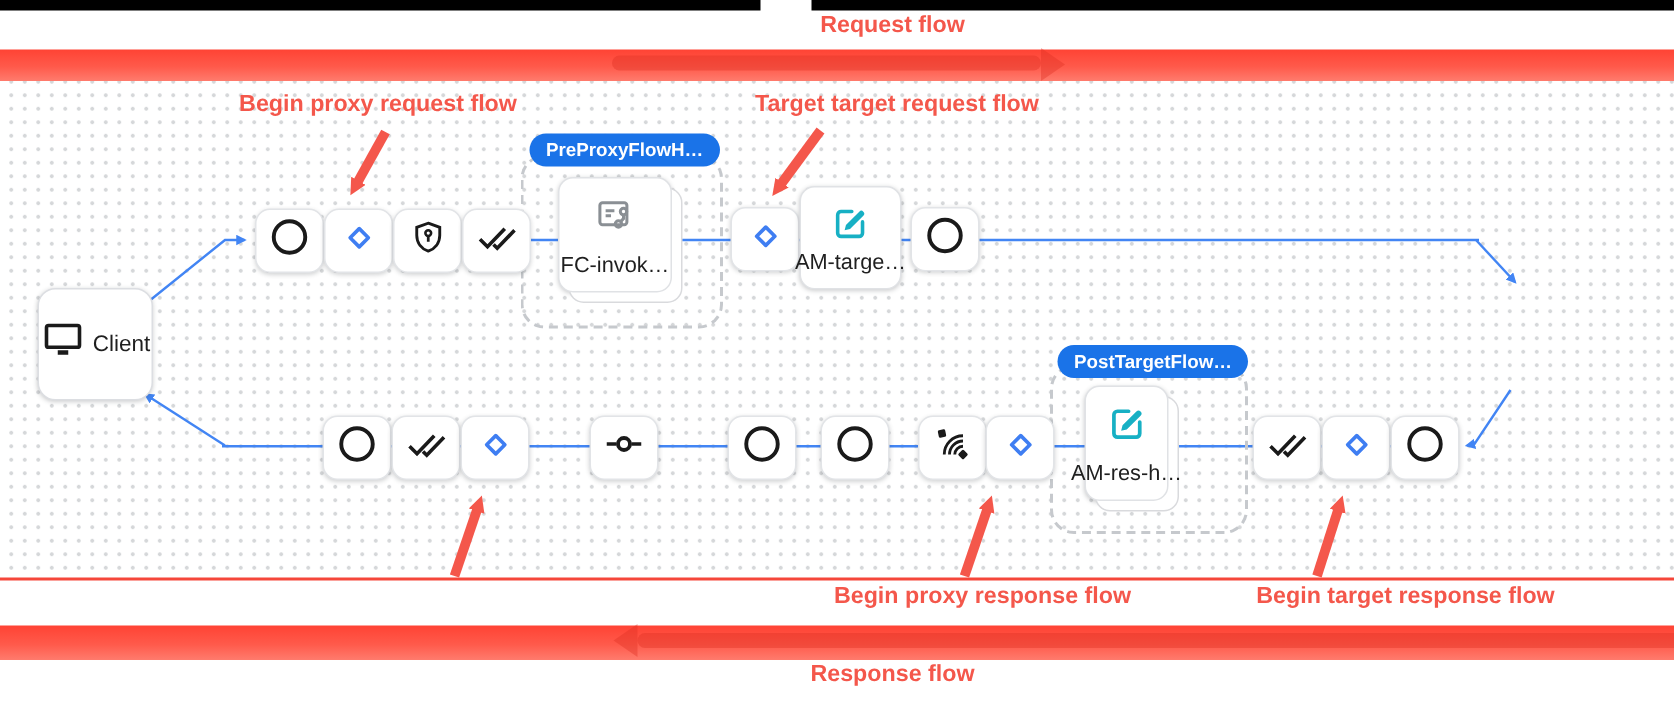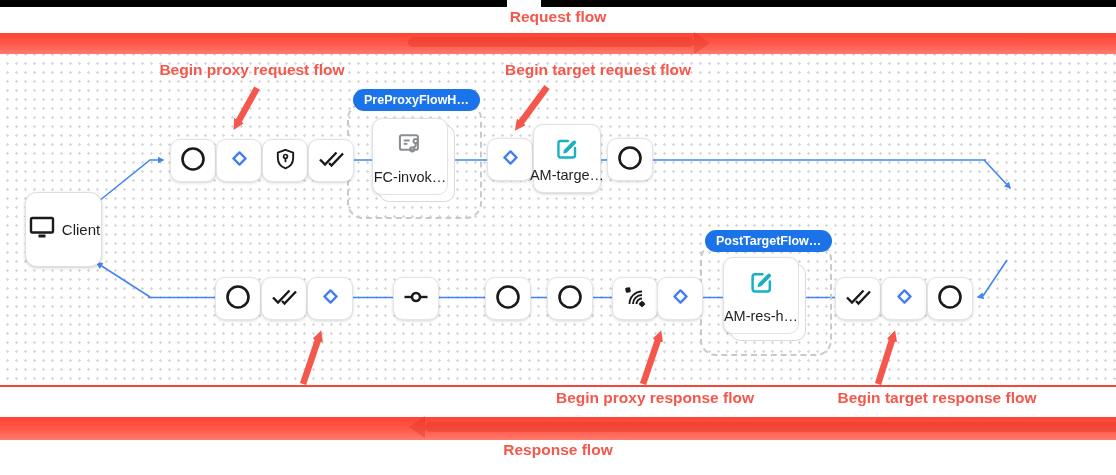--- a/index.html
+++ b/index.html
@@ -1,21 +1,21 @@
 <!DOCTYPE html>
 <html><head>
 <meta charset="utf-8">
 <style>
   html,body{margin:0;padding:0;}
   body{font-family:"Liberation Sans",sans-serif;background:#fff;}
   #stage{position:relative;width:1116px;height:475px;background:#fff;overflow:hidden;}
 
   
   .black-bar{position:absolute;top:0;height:7px;background:#000;}
-  .flow-title{position:absolute;transform:translateX(-50%);font-size:15.5px;font-weight:700;color:#f4574b;white-space:nowrap;}
+  .flow-title{position:absolute;transform:translateX(-50%);font-size:15.5px;font-weight:700;color:#f4574b;white-space:nowrap;margin-left:37px;}
   .red-bar{position:absolute;left:0;width:1116px;background:linear-gradient(180deg,#ff4334 0%,#ff5a4b 55%,#ff7b6d 100%);}
   .bar-arrow-body{position:absolute;background:rgba(221,48,33,.38);}
   .tri{position:absolute;width:0;height:0;}
   .thin-red-line{position:absolute;left:0;top:385px;width:1116px;height:2px;background:#f5463a;}
 
   
   .canvas{position:absolute;left:0;top:54px;width:1116px;height:331px;
     background-image:radial-gradient(circle,#d5d7d9 1.05px,rgba(0,0,0,0) 1.45px);
     background-size:9px 9px;background-position:3px 5px;}
 
@@ -200,21 +200,21 @@
     </span>
   </div>
   <div class="pbox" style="left:657px;top:277px;">
     <span><svg width="19" height="19" viewBox="0 0 19 19">
           <rect x="5.2" y="5.2" width="8.6" height="8.6" transform="rotate(45 9.5 9.5)" fill="none" stroke="#3f7ef2" stroke-width="2.4" stroke-linejoin="round"></rect>
         </svg></span>
   </div>
 
   <div class="group" style="left:700px;top:243px;width:128px;height:109px;"></div>
   <div class="badge" style="left:705px;top:230px;">PostTargetFlow…</div>
-  <div class="card" style="left:723px;top:257px;width:76px;height:77px;">
+  <div class="card" style="left:723px;top:257px;width:56px;height:77px;">
     <span>
       <svg width="27" height="27" viewBox="0 0 24 24">
           <path d="M12.8 4.6 H6.2 C5 4.6 4.1 5.5 4.1 6.7 V17.8 C4.1 19 5 19.9 6.2 19.9 H17.3 C18.5 19.9 19.4 19 19.4 17.8 V11" fill="none" stroke="#17b0c4" stroke-width="2.2" stroke-linecap="round"></path>
           <path d="M9.2 12.9 L17.4 4.7 A1.75 1.75 0 0 1 19.9 7.2 L11.7 15.4 L8.4 16.2 Z" fill="#17b0c4"></path>
         </svg>
     </span>
     <span class="cname">AM-res-h…</span>
   </div>
 
   <div class="pbox" style="left:835px;top:277px;">
@@ -245,21 +245,21 @@
     <g fill="none" stroke="#f4574b" stroke-width="6.5">
       <path d="M257 88 L237 124" marker-end="url(#redhead)"></path>
       <path d="M547 87 L519 125" marker-end="url(#redhead)"></path>
       <path d="M303 384 L319 337" marker-end="url(#redhead)"></path>
       <path d="M643 384 L659 337" marker-end="url(#redhead)"></path>
       <path d="M878 384 L893 337" marker-end="url(#redhead)"></path>
     </g>
   </svg>
 
   <div class="ann-label" style="left:252px;top:61px;">Begin proxy request flow</div>
-  <div class="ann-label" style="left:598px;top:61px;">Begin target request flow</div>
+  <div class="ann-label" style="left:598px;top:61px;">Target target request flow</div>
   <div class="ann-label" style="left:655px;top:389px;">Begin proxy response flow</div>
   <div class="ann-label" style="left:937px;top:389px;">Begin target response flow</div>
 
   <div class="thin-red-line"></div>
   <div class="red-bar" style="top:417px;height:23px;">
     <div class="bar-arrow-body" style="left:425px;top:5px;width:691px;height:10px;border-radius:5px 0 0 5px;"></div>
     <div class="tri" style="left:409px;top:-1px;border-top:11px solid transparent;border-bottom:11px solid transparent;border-right:16px solid rgba(221,48,33,.38);"></div>
   </div>
   <div class="flow-title" style="left:558px;top:441px;">Response flow</div>
 

